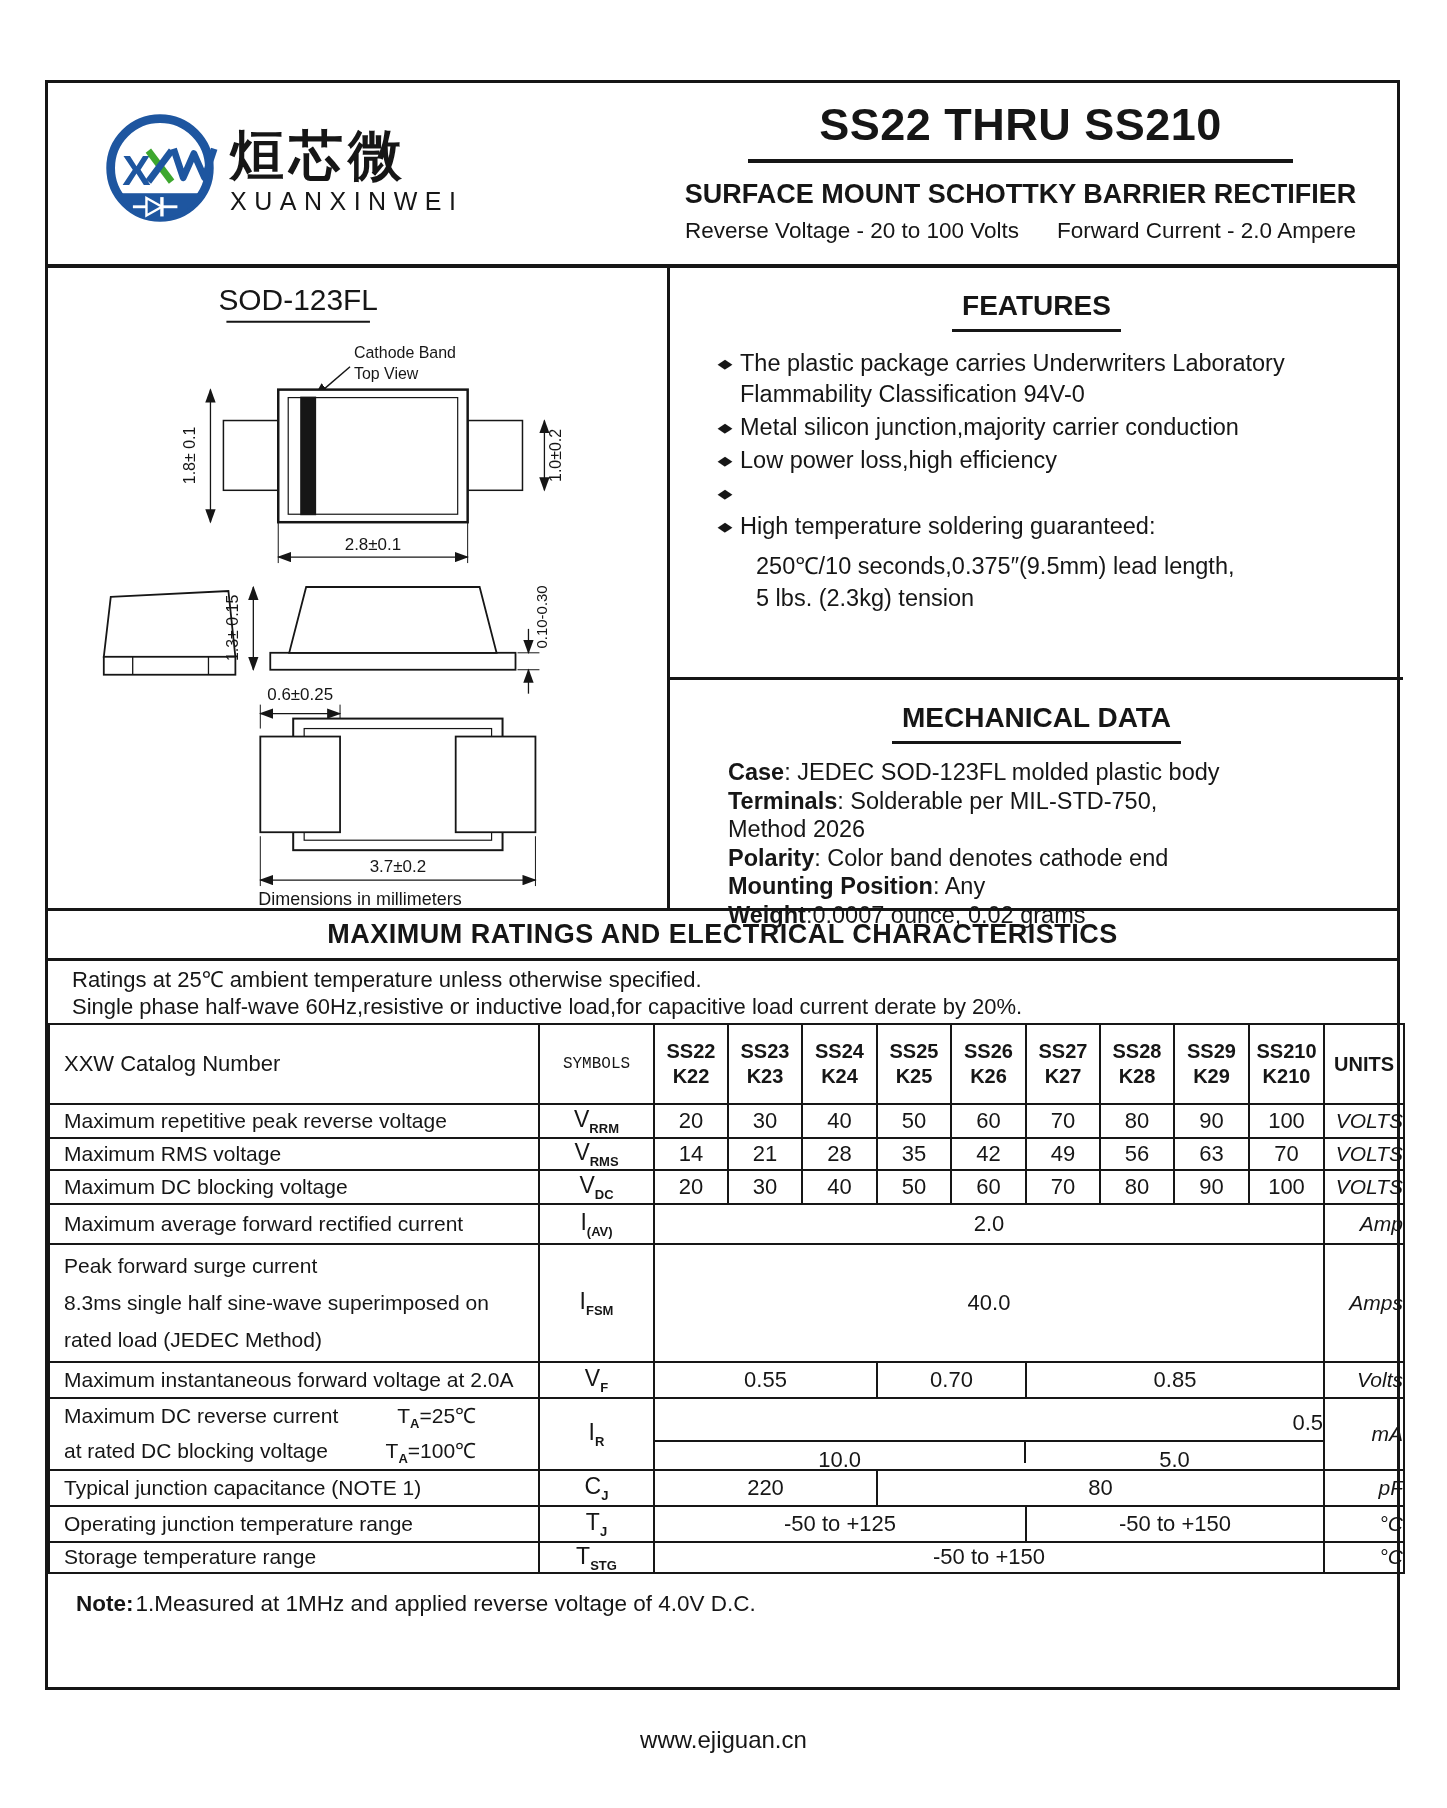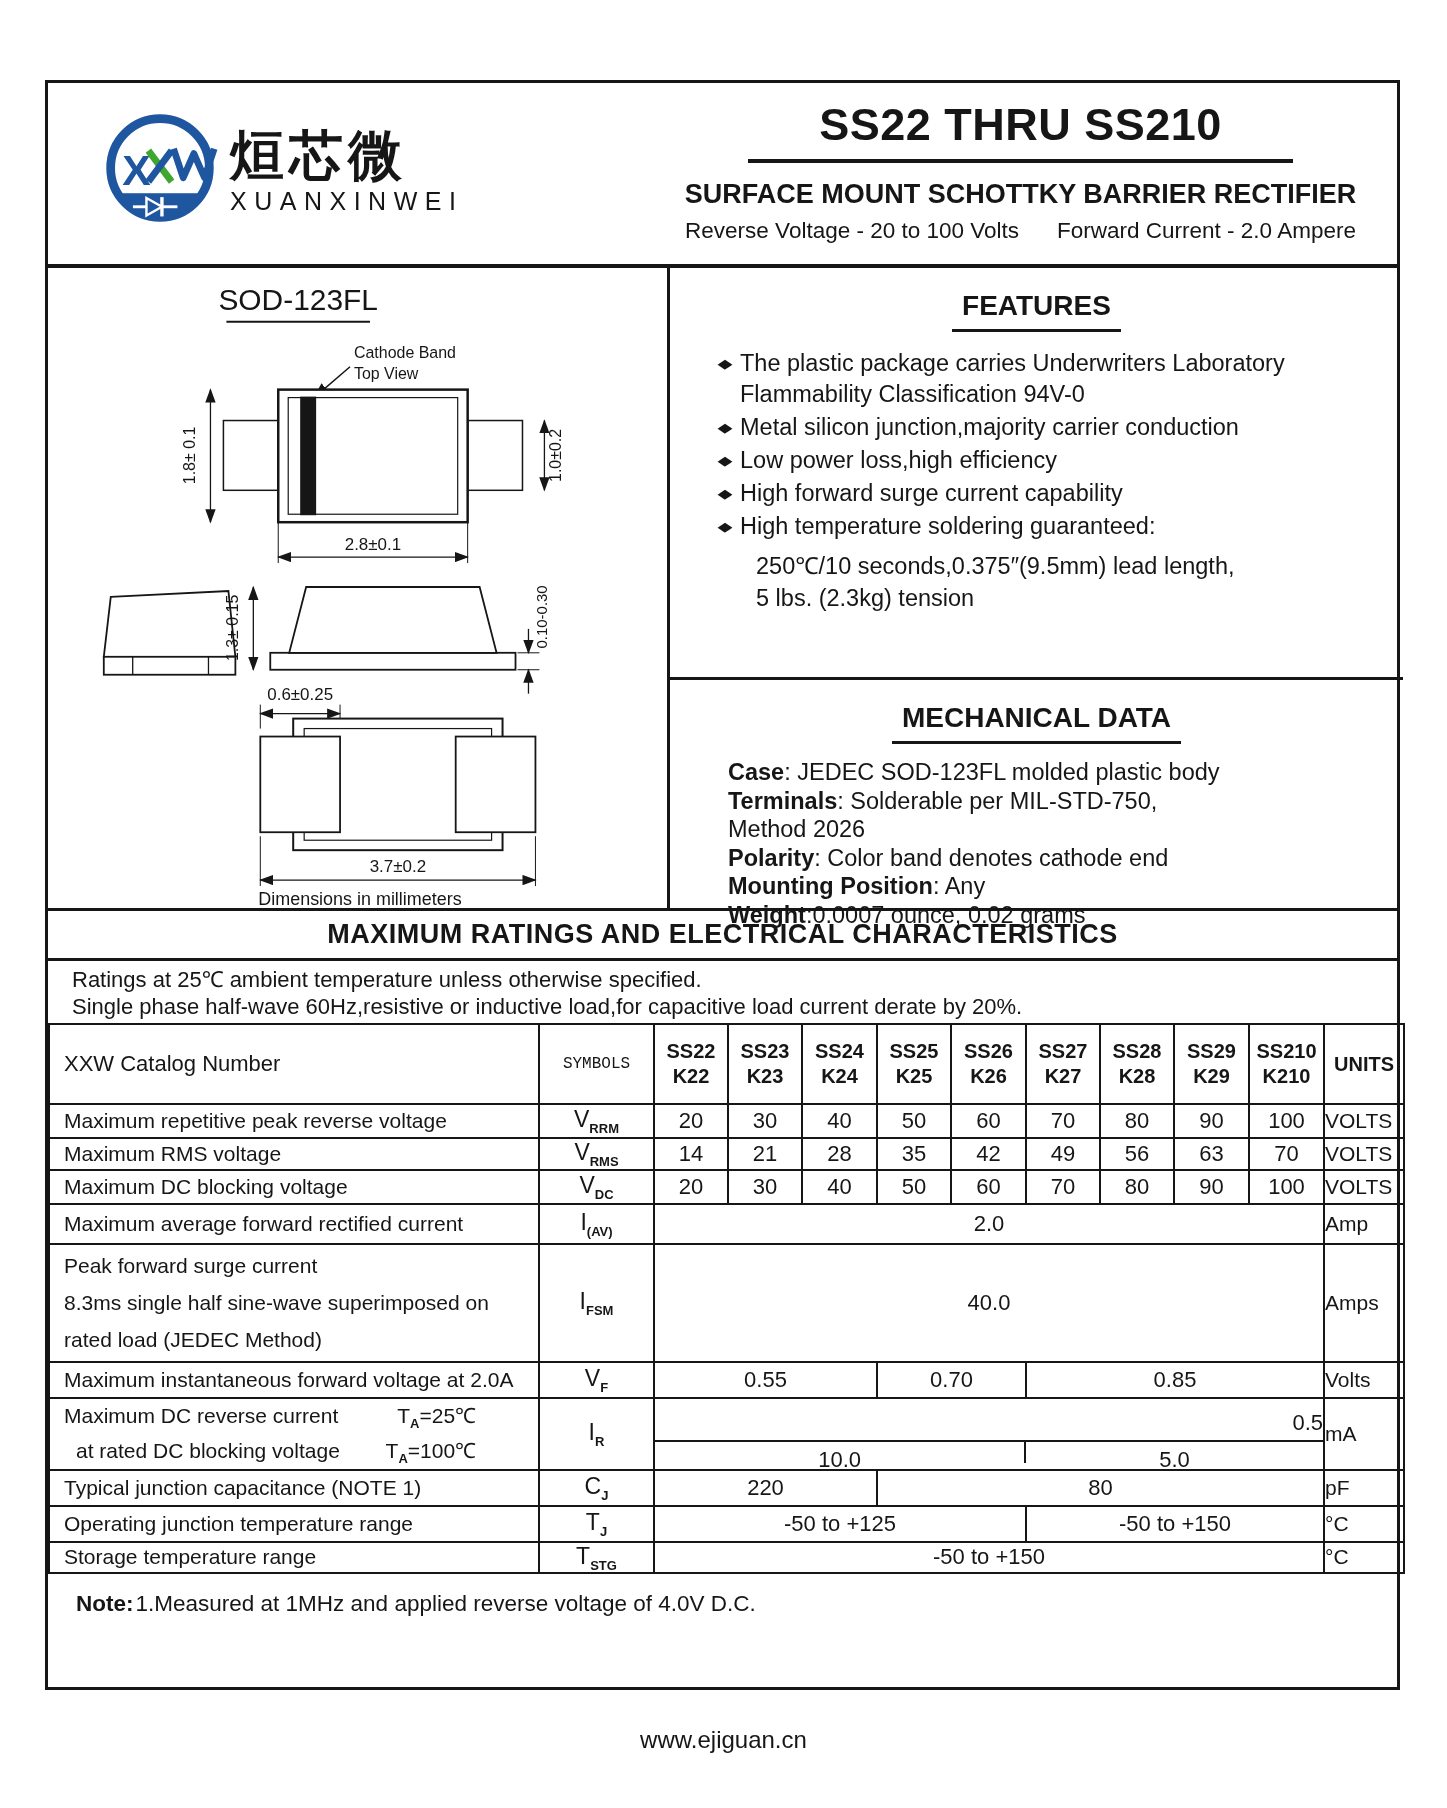--- a/index.html
+++ b/index.html
@@ -46,21 +46,21 @@
     display:flex; align-items:center; justify-content:center;
     font-size:27px; font-weight:bold; letter-spacing:0.5px; }
   .ratings-cond { position:absolute; left:0; top:878px; width:100%; height:62px;
     box-sizing:border-box; padding:5px 0 0 24px; font-size:22px; line-height:27px; }
   
   .ratings-table { position:absolute; left:0; top:940px; border-collapse:collapse;
     table-layout:fixed; width:1349px; }
   .ratings-table td { border:2px solid #161616; padding:0; overflow:hidden; }
   .pcell { text-align:left; padding-left:14px !important; font-size:21px; }
   .vcell { text-align:center; font-size:22px; }
-  .ucell { text-align:left; font-size:21px; }
+  .ucell { text-align:right; font-size:21px;font-style:italic; }
   .hcell { text-align:center; font-weight:bold; font-size:20px; line-height:25px; }
   .symhdr { text-align:center; font-size:16px;font-family:Liberation Mono, monospace; }
   .unithdr { text-align:center; font-size:20px; font-weight:bold; }
   .scell { text-align:center; font-size:23px; }
   .scell sub, .pcell sub { font-size:13px; font-weight:bold; }
   .ifsm-param div { line-height:37px; }
   .ir-wrap { width:100%; }
   .ir-top { height:35px; line-height:35px; border-bottom:2px solid #161616; text-align:right; font-size:22px; }
   .ir-bot { display:flex; height:21px; line-height:35px; }
   .ir-l { width:55.56%; border-right:2px solid #161616; box-sizing:border-box; text-align:center; font-size:22px; }
@@ -195,23 +195,20 @@
               </div>
           </div>
           <div class="feat-item">
             <span class="bullet">◆</span>
             <div class="feat-lines">
                 <div>Low power loss,high efficiency</div>
               </div>
           </div>
           <div class="feat-item">
             <span class="bullet">◆</span>
-            <div class="feat-lines">
-                <div>High forward surge current capability</div>
-              </div>
           </div>
           <div class="feat-item">
             <span class="bullet">◆</span>
             <div class="feat-lines">
                 <div>High temperature soldering guaranteed:</div>
               </div>
           </div>
           <div class="feat-cont">
             <div>250℃/10 seconds,0.375″(9.5mm) lead length,</div>
             <div>5 lbs. (2.3kg) tension</div>
@@ -361,21 +358,21 @@
         <td class="vcell" colspan="2">0.70</td>
         <td class="vcell" colspan="4">0.85</td>
         <td class="ucell">Volts</td>
       </tr>
       <tr style="height:72px">
         <td class="pcell" style="padding-left:0 !important">
           <div class="ir-param-line" style="padding-left:14px">
                 <span>Maximum DC reverse current</span>
             <span class="cond"><span>T</span><sub>A</sub><span>=25℃</span></span>
               </div>
-          <div class="ir-param-line" style="padding-left:26px">
+          <div class="ir-param-line" style="padding-left:14px">
                 <span>at rated DC blocking voltage</span>
             <span class="cond"><span>T</span><sub>A</sub><span>=100℃</span></span>
               </div>
         </td>
         <td class="scell"><span>I</span><sub>R</sub></td>
         <td colspan="9">
           <div class="ir-wrap">
             <div class="ir-top">0.5</div>
             <div class="ir-bot">
               <div class="ir-l">10.0</div>

